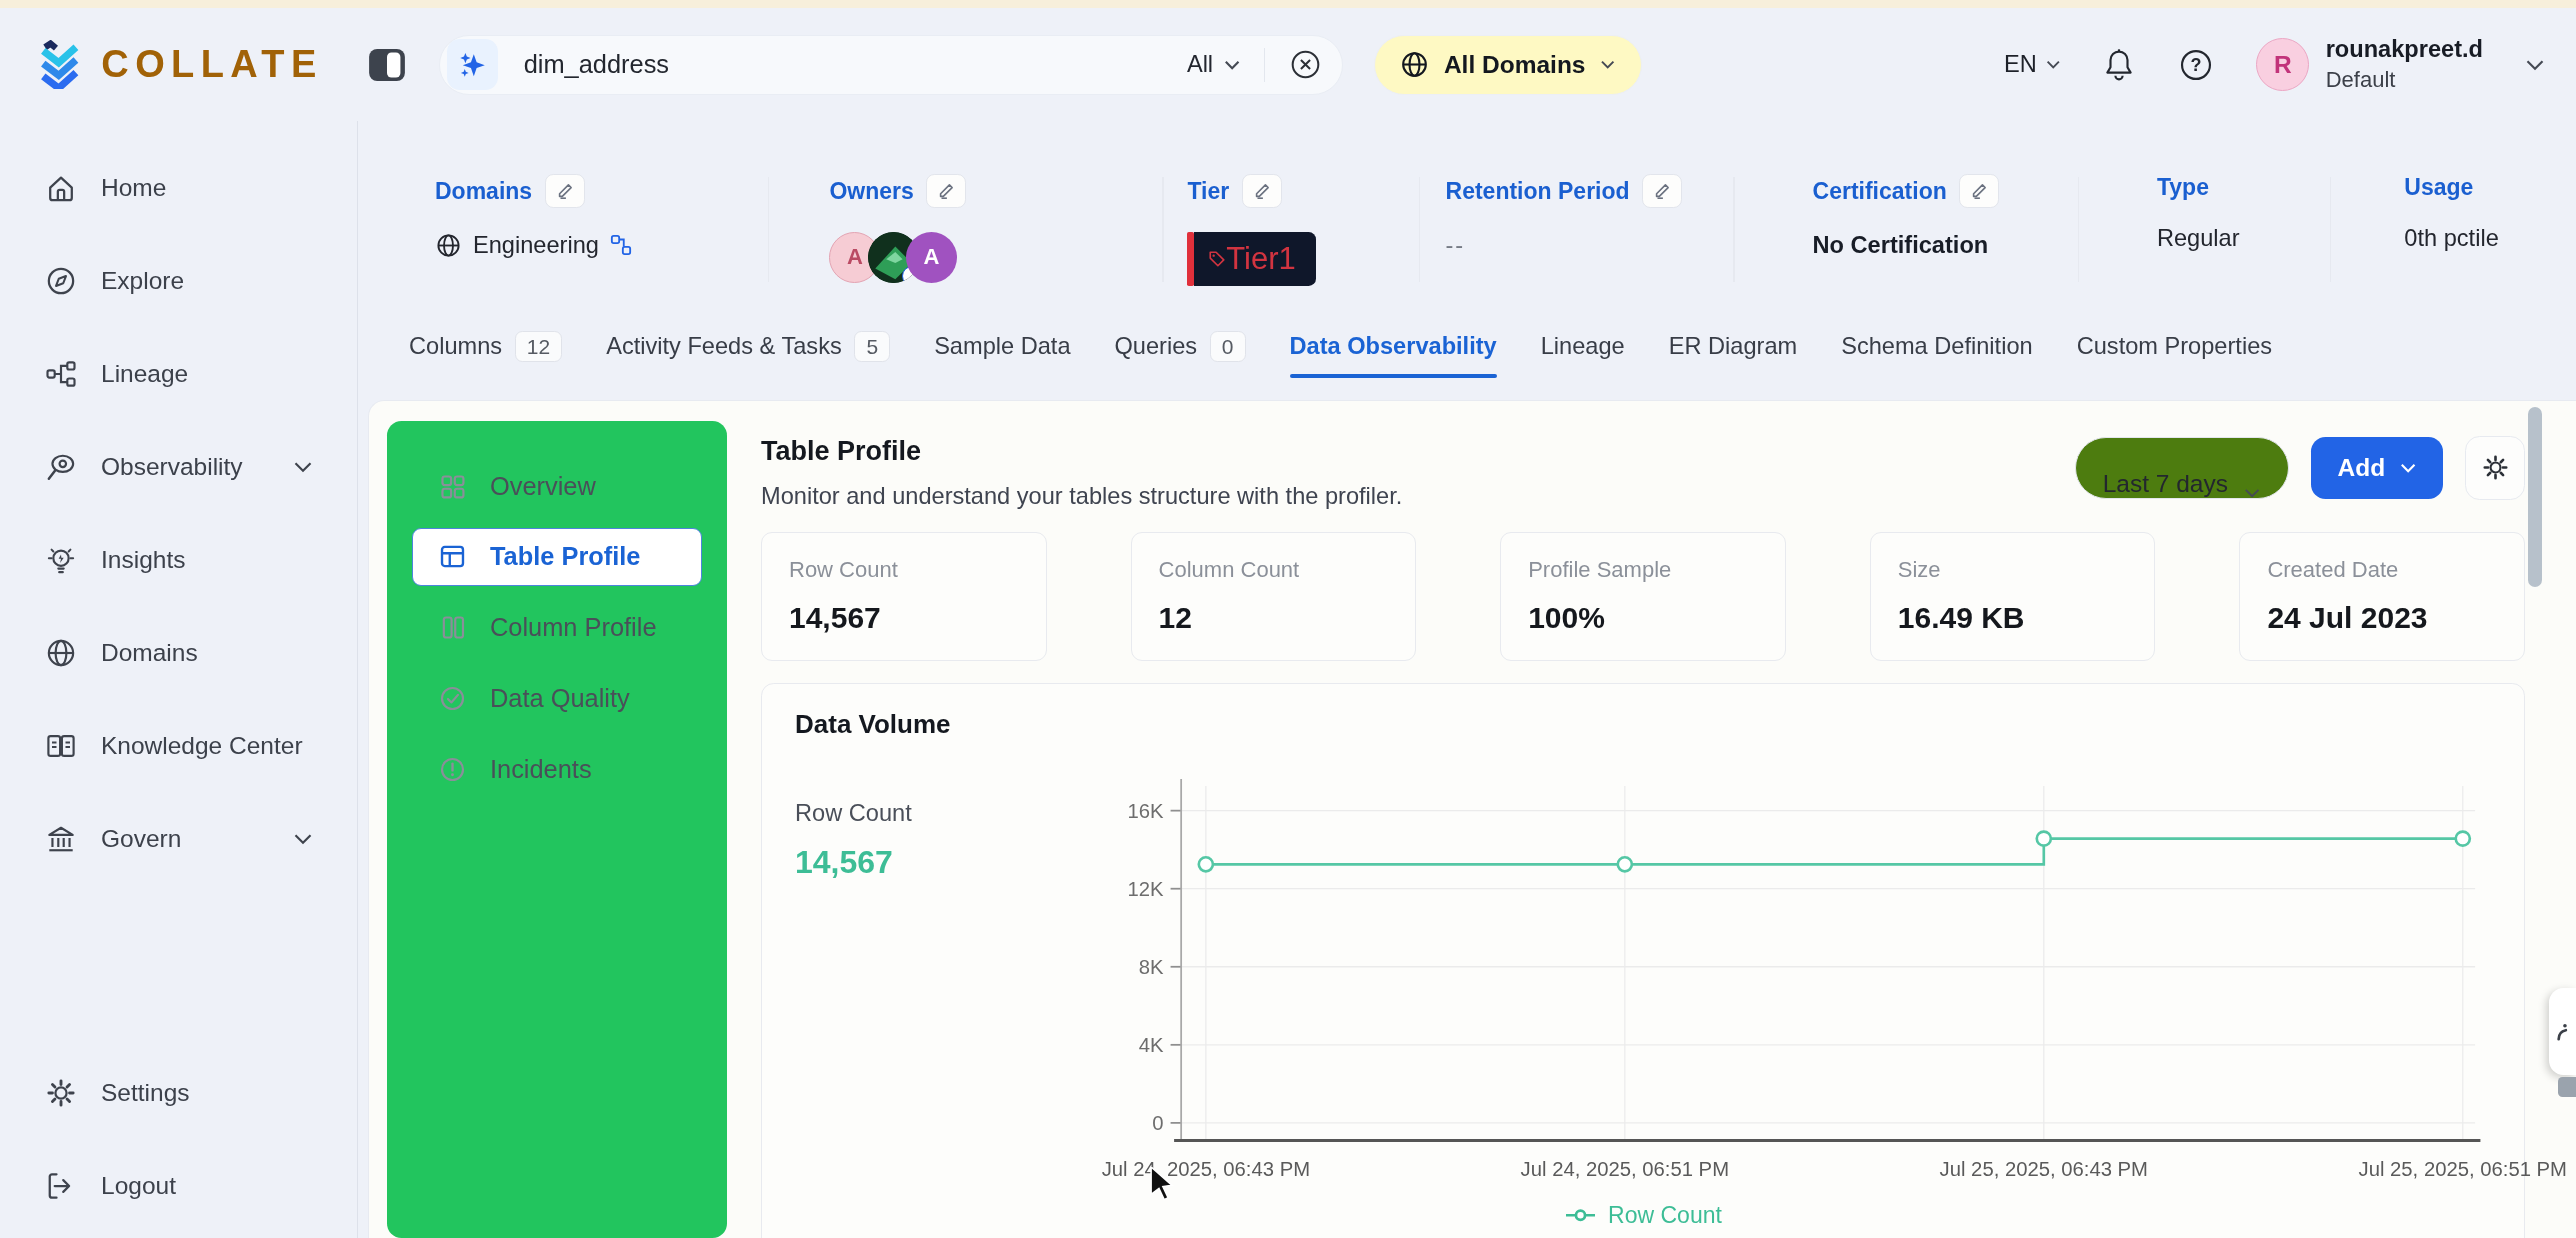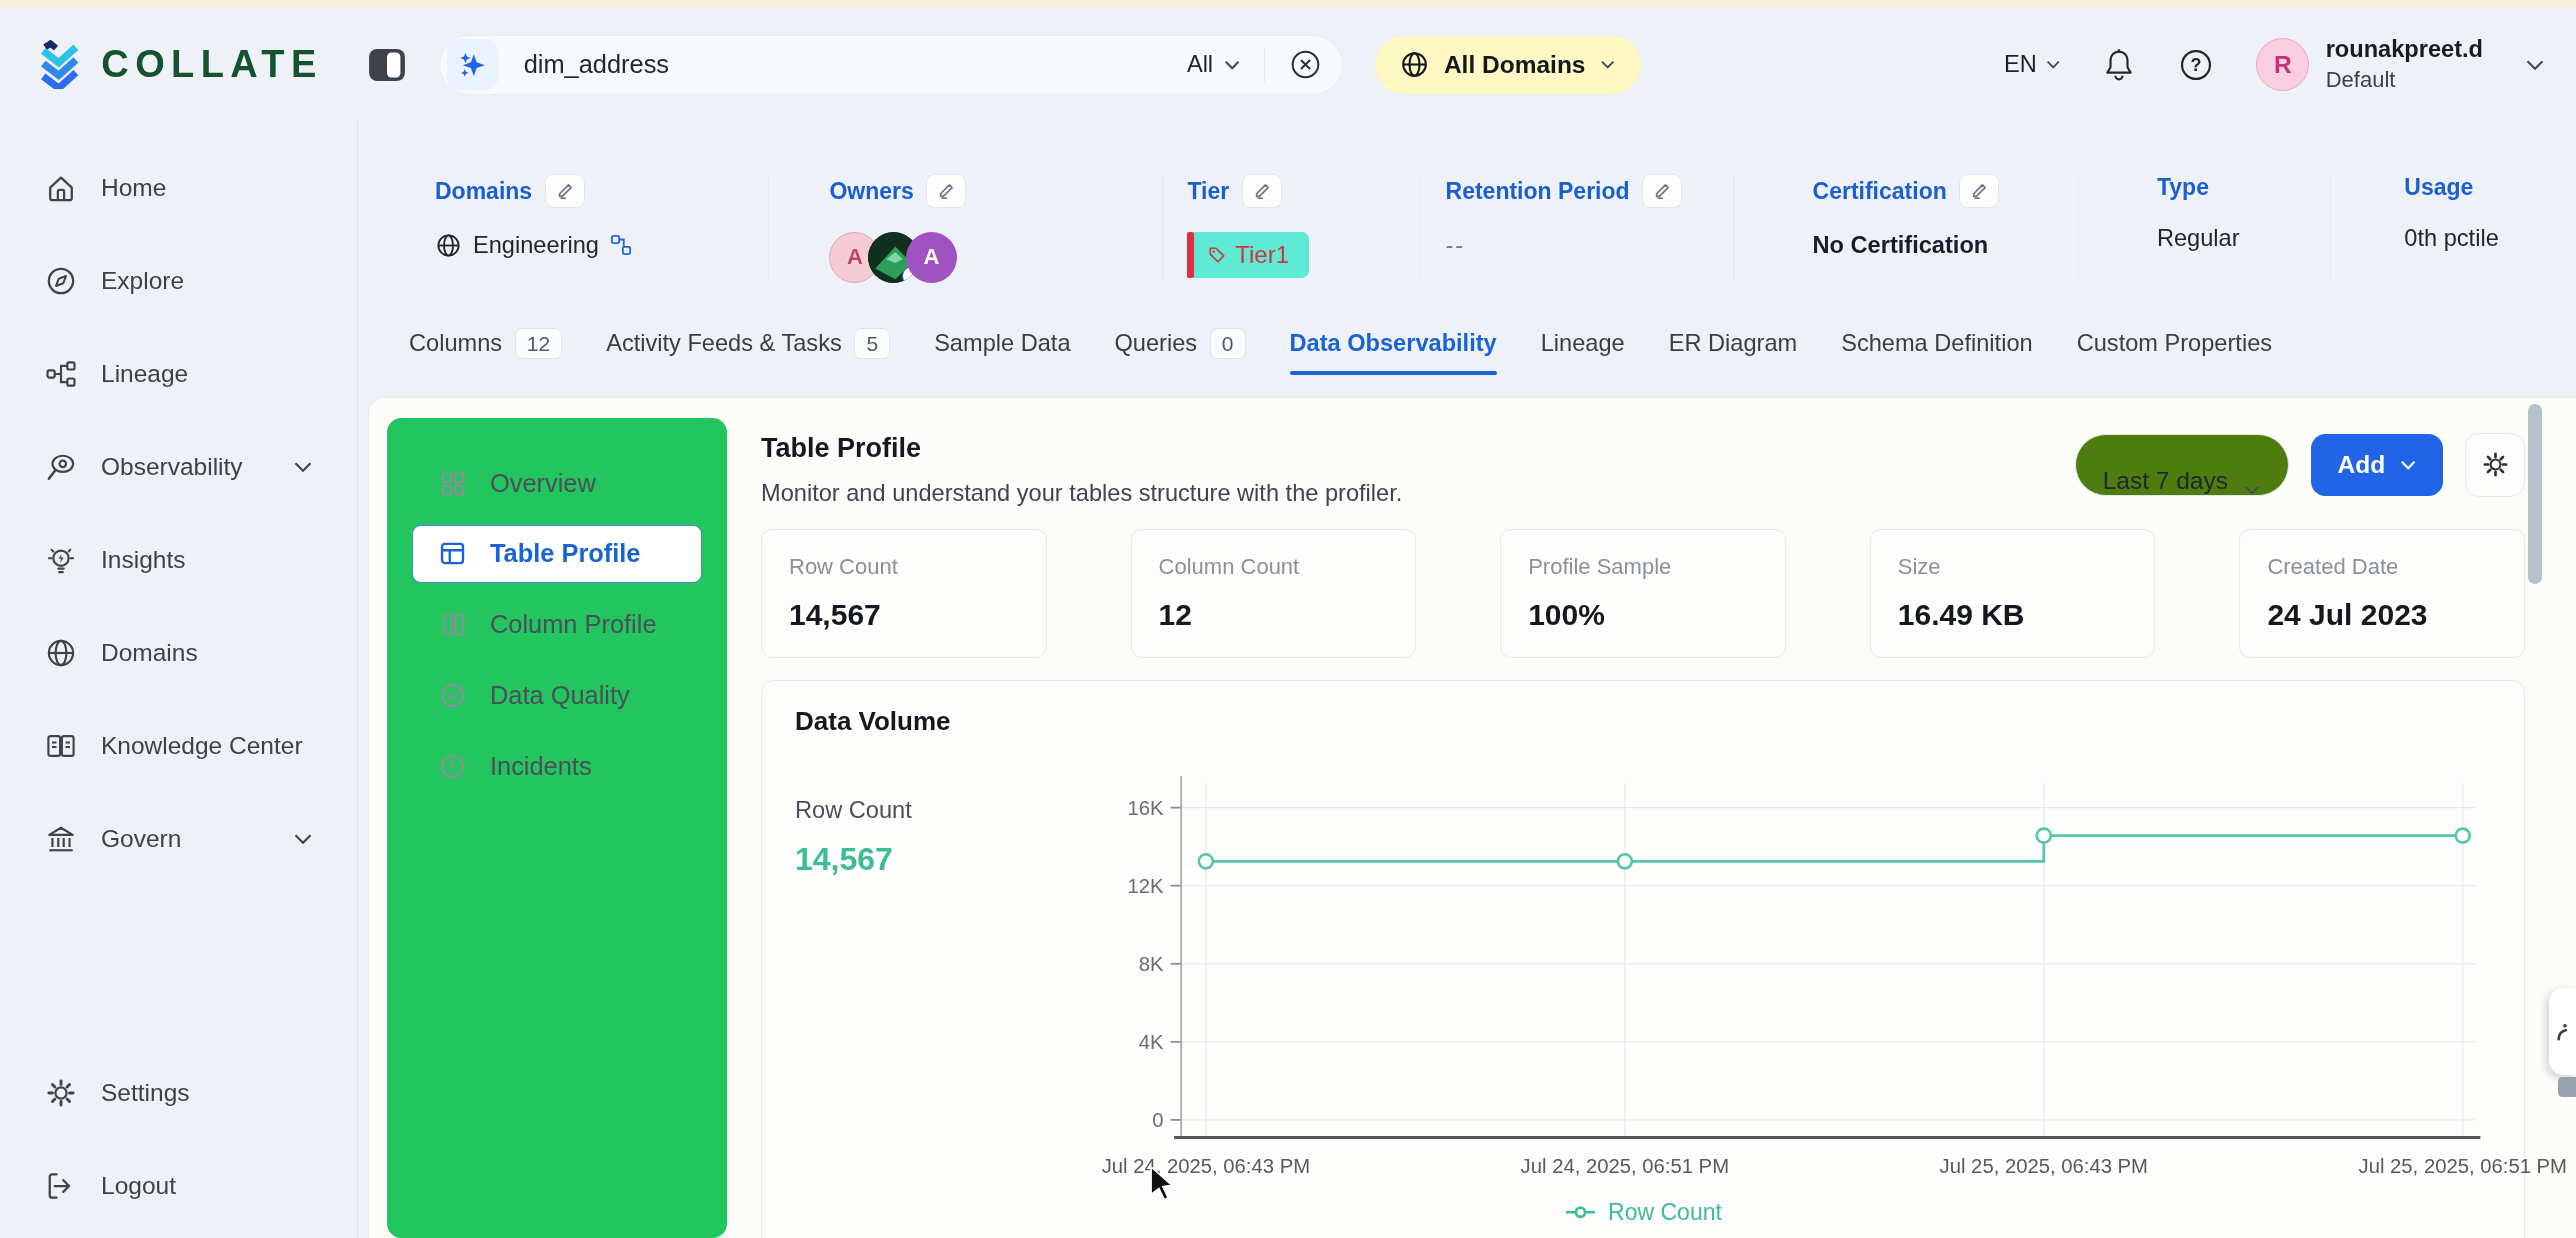--- a/index.html
+++ b/index.html
@@ -6,21 +6,21 @@
   html,body { width:2576px; height:1238px; overflow:hidden; }
   body { background:#eef1f8; font-family:"Liberation Sans", sans-serif; color:#1d2129; position:relative; }
   svg { display:block; }
 
   
   .top-strip { height:8.2px; background:#f7efdb; width:100%; }
 
   
   .topbar { height:113px; display:flex; align-items:center; padding:0 31px 0 36px; }
   .logo { display:flex; align-items:center; gap:16.3px; width:323px; }
-  .logo-word { font-size:38px; font-weight:800; letter-spacing:6.4px; color:#14532d; }
+  .logo-word { font-size:38px; font-weight:800; letter-spacing:6.4px; color:#a16207; }
   .collapse-btn { margin-left:9px; cursor:pointer; }
   .search-pill { margin-left:33px; width:904px; height:60px; background:#f7f9fc; border:1.4px solid #e9edf4; border-radius:30px; display:flex; align-items:center; padding:0 20px 0 7.3px; }
   .sparkle-box { width:51px; height:51px; border-radius:12.7px; background:#e9f2fe; display:flex; align-items:center; justify-content:center; }
   .search-text { margin-left:25.4px; font-size:25.4px; color:#23272f; flex:1; }
   .pill-div { width:1.4px; height:34px; background:#e3e7ee; margin:0 23.6px; }
   .scope { display:flex; align-items:center; gap:11px; font-size:23.6px; color:#23272f; }
   .domains-pill { margin-left:31px; height:60px; background:#fef9c3; border:1.4px solid #eceff5; border-radius:30px; display:flex; align-items:center; gap:14.5px; padding:0 25.4px; font-size:24.5px; font-weight:600; color:#14181f; }
   .top-right { margin-left:auto; display:flex; align-items:center; gap:42px; }
   .lang { display:flex; align-items:center; gap:9px; font-size:23.6px; font-weight:500; color:#1d2129; }
   .avatar-block { display:flex; align-items:center; gap:16.3px; }
@@ -42,21 +42,21 @@
   .meta-label { font-size:23px; font-weight:600; color:#1a5fd0; }
   .edit-btn { width:40px; height:34px; border:1.4px solid #e2e5ec; background:#fdfdfc; border-radius:8.2px; display:flex; align-items:center; justify-content:center; cursor:pointer; }
   .meta-value { margin-top:23.6px; display:flex; align-items:center; font-size:23.6px; color:#23262e; }
   .meta-div { width:1.4px; background:#e6e9f0; height:105px; align-self:center; }
   .owners-avatars { display:flex; }
   .oav { width:51px; height:51px; border-radius:50%; display:flex; align-items:center; justify-content:center; font-size:22px; font-weight:700; position:relative; }
   .oav + .oav { margin-left:-12.7px; }
   .oav .badge { position:absolute; right:-3.6px; bottom:-3.6px; width:20px; height:20px; border-radius:50%; background:#fff; border:1.8px solid #2264e6; }
   .tier-wrap { display:flex; align-items:stretch; }
   .tier-bar { width:6.4px; background:#e0303b; border-radius:1.8px; }
-  .tier-pill { background:#5eead4; border-radius:0 7.3px 7.3px 0; display:flex; align-items:center; gap:9px; padding:9px 20px 9px 14.5px; font-size:24px; color:#d23440; }
+  .tier-pill { background:#0f172a; border-radius:0 7.3px 7.3px 0; display:flex; align-items:center; padding:9px 20px 9px 14.5px; font-size:31px; color:#d23440; }
   .bold-val { font-weight:700; color:#181d27; }
   .muted-val { color:#757b85; letter-spacing:1.8px; }
 
   .tabs-row { margin:40px 0 0; padding:0 0 0 51px; display:flex; align-items:center; gap:44px; height:60px; }
   .tab { display:flex; align-items:center; gap:12.7px; font-size:23.6px; font-weight:500; color:#383d47; position:relative; padding-bottom:18px; cursor:pointer; }
   .tab .count { font-size:21px; color:#565b63; background:#fafbfc; border:1.4px solid #e0e3ea; border-radius:7.3px; padding:2.7px 11px; }
   .tab.active { color:#1a63d4; font-weight:700; }
   .tab.active::after { content:''; position:absolute; left:0; right:0; bottom:0; height:4.5px; border-radius:2.7px; background:#1a63d4; }
 
   .panel { flex:1; margin-left:10px; background:#fcfcf9; border:1.4px solid #e7eaf1; border-right:none; border-bottom:none; border-radius:16.3px 0 0 0; margin-top:14.5px; display:flex; padding:20px 0 0 18px; position:relative; overflow:hidden; }

